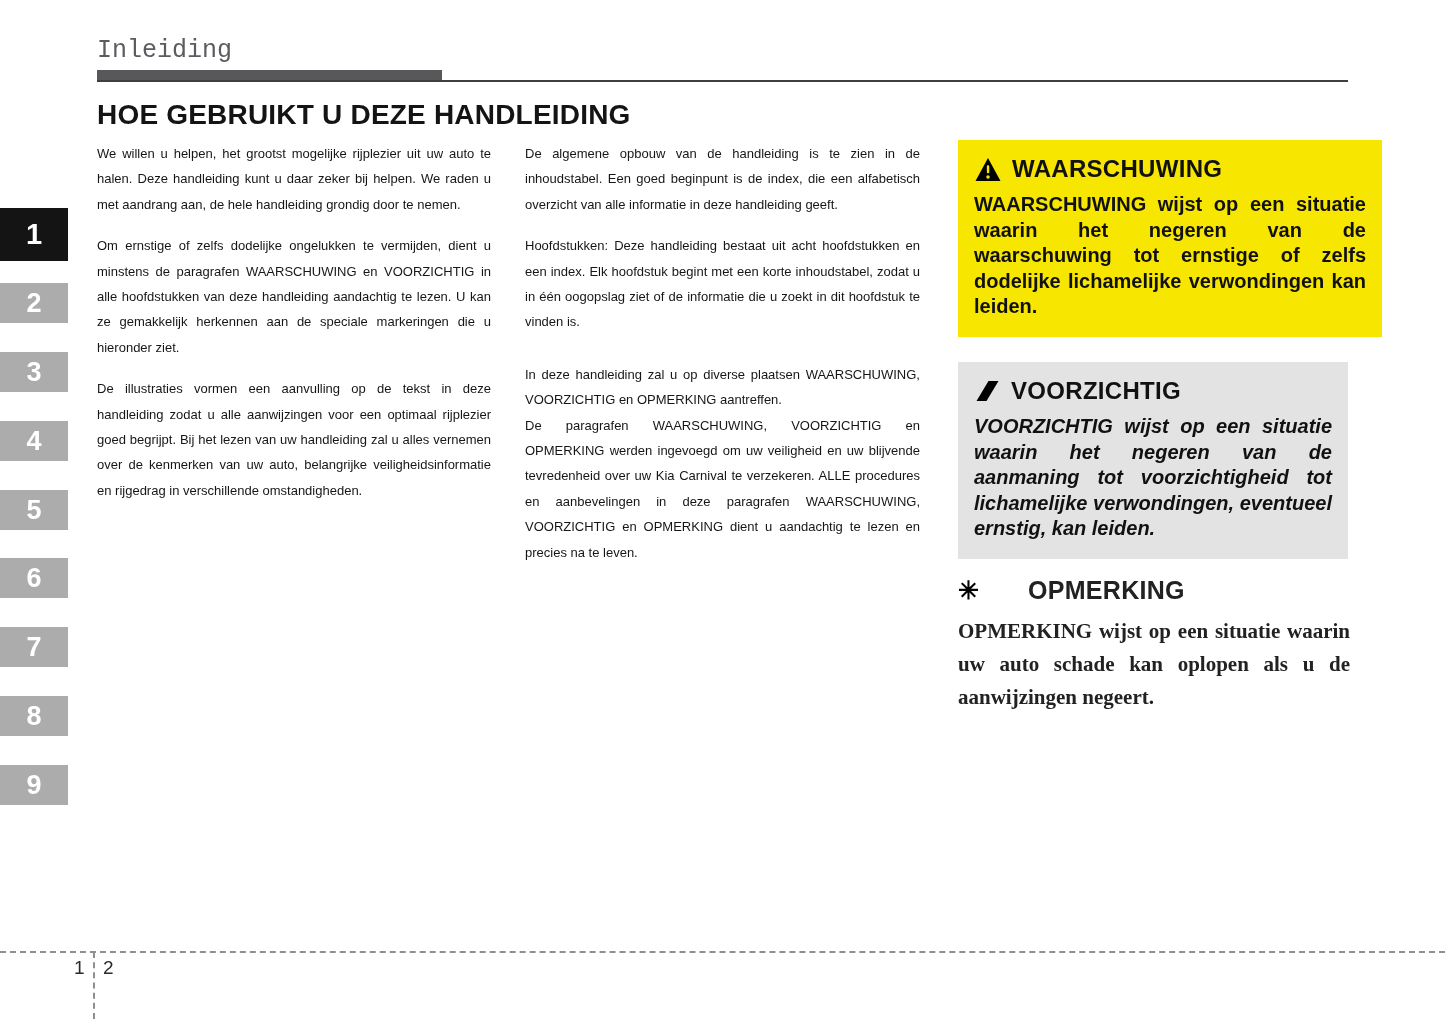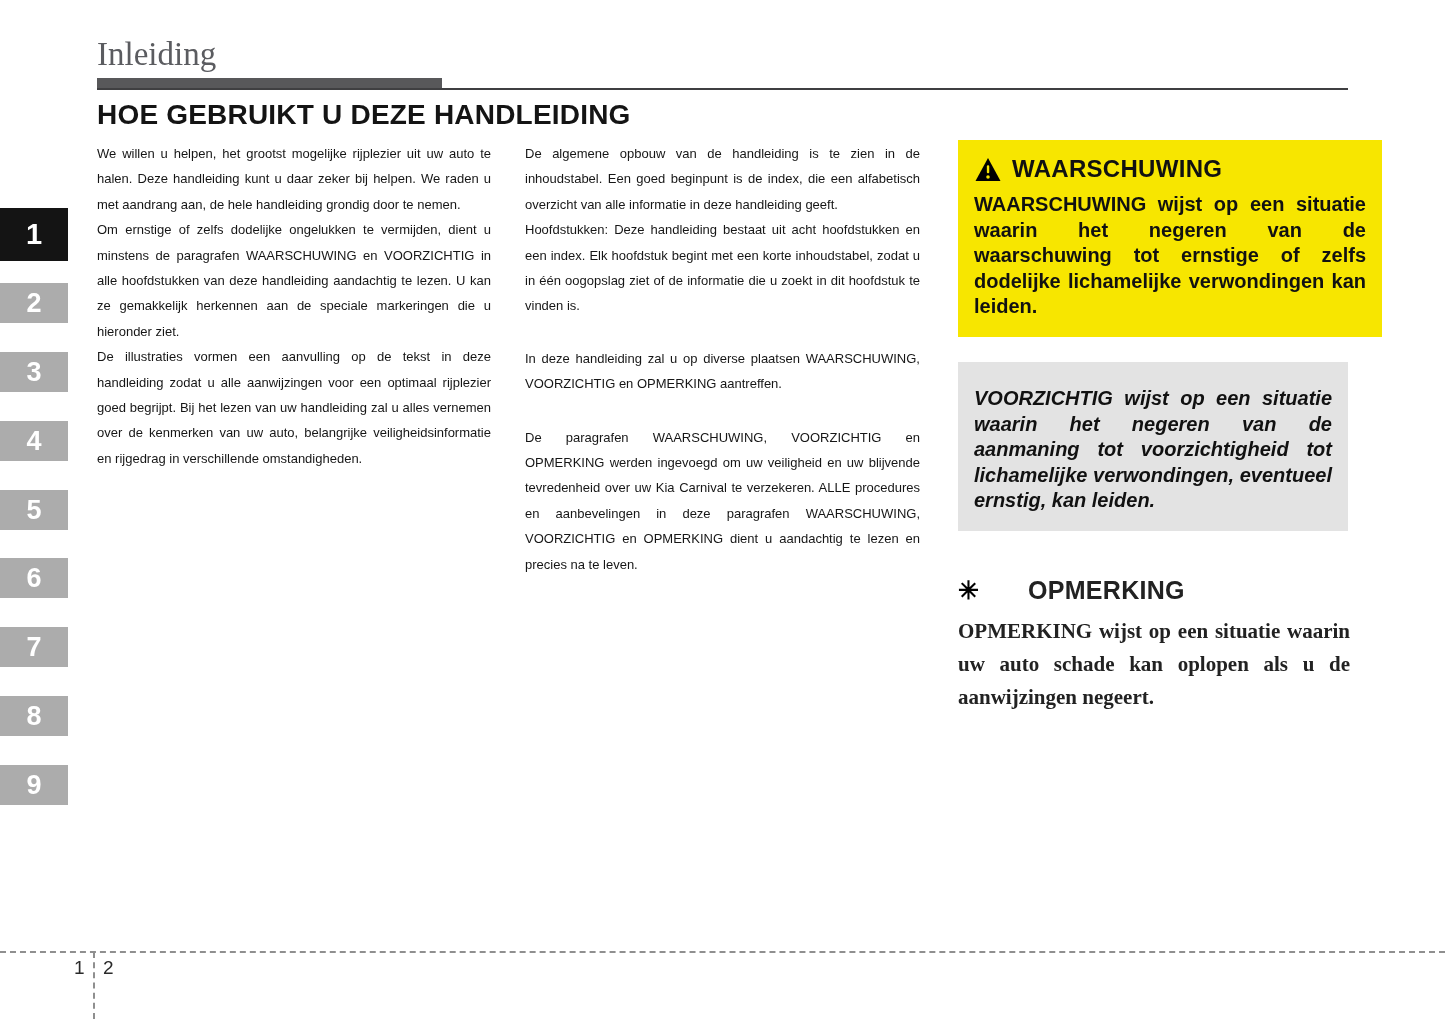--- a/index.html
+++ b/index.html
@@ -12,22 +12,22 @@
     overflow: hidden;
   }
   .page { position: absolute; inset: 0; background: #fff; }
 
   
   .header {
     position: absolute; left: 97px; top: 36px; width: 1251px;
     border-bottom: 2px solid #3f3f41;
   }
   .header-title {
-    font-family: Liberation Serif, serif;
-    font-size: 33px; color: #5b5c60; padding-bottom: 5px;
+    font-family: Liberation Mono, monospace;
+    font-size: 25px; color: #5b5c60; padding-bottom: 5px;
   }
   .header-bar { width: 345px; height: 10px; background: #58585a; }
 
   
   .tab {
     position: absolute; left: 0; width: 68px; height: 40px;
     display: flex; align-items: center; justify-content: center;
     background: #acacac; color: #ffffff;
     font-size: 27px; font-weight: bold;
   }
@@ -41,23 +41,23 @@
   }
 
   
   .col { position: absolute; top: 141px; }
   .col-1 { left: 97px;  width: 394px; }
   .col-2 { left: 525px; width: 395px; }
   .para {
     font-size: 13px; line-height: 25.4px;
     text-align: justify; color: #161616;
   }
-  .para + .para { margin-top: 0; }
+  .para + .para { margin-top: 16px; }
   .para.gap-large { margin-top: 27px; }
-  .para.gap-med { margin-top: 28px; }
+  .para.gap-med { margin-top: 0; }
 
   
   .warning-box {
     position: absolute; left: 958px; top: 140px; width: 424px;
     background: #f7e600; padding: 15px 16px 17px 16px;
   }
   .caution-box {
     position: absolute; left: 958px; top: 362px; width: 390px;
     background: #e3e3e3; padding: 15px 16px 17px 16px;
   }
@@ -140,20 +140,28 @@
           <rect x="11.9" y="8" width="2.3" height="7.6" rx="1" fill="#f7e600"></rect>
           <circle cx="13" cy="19.2" r="1.7" fill="#f7e600"></circle>
         </svg>
       </span>
       <span class="box-title">WAARSCHUWING</span>
     </div>
     <div class="box-body">WAARSCHUWING wijst op een situatie waarin het negeren van de waarschuwing tot ernstige of zelfs dodelijke lichamelijke verwondingen kan leiden.</div>
   </div>
 
   <div class="caution-box">
+    <div class="box-title-row">
+      <span class="box-icon">
+        <svg width="27" height="24" viewBox="0 0 26 24" aria-hidden="true">
+          <path d="M14 2 H24 L12 22 H2 Z" fill="#000"></path>
+        </svg>
+      </span>
+      <span class="box-title">VOORZICHTIG</span>
+    </div>
     <div class="box-body">VOORZICHTIG wijst op een situatie waarin het negeren van de aanmaning tot voorzichtigheid tot lichamelijke verwondingen, eventueel ernstig, kan leiden.</div>
   </div>
 
   <div class="note-section">
     <div class="note-title-row">
       <span class="note-icon">✳</span>
       <span class="note-title">OPMERKING</span>
     </div>
     <div class="note-body">OPMERKING wijst op een situatie waarin uw auto schade kan oplopen als u de aanwijzingen negeert.</div>
   </div>

